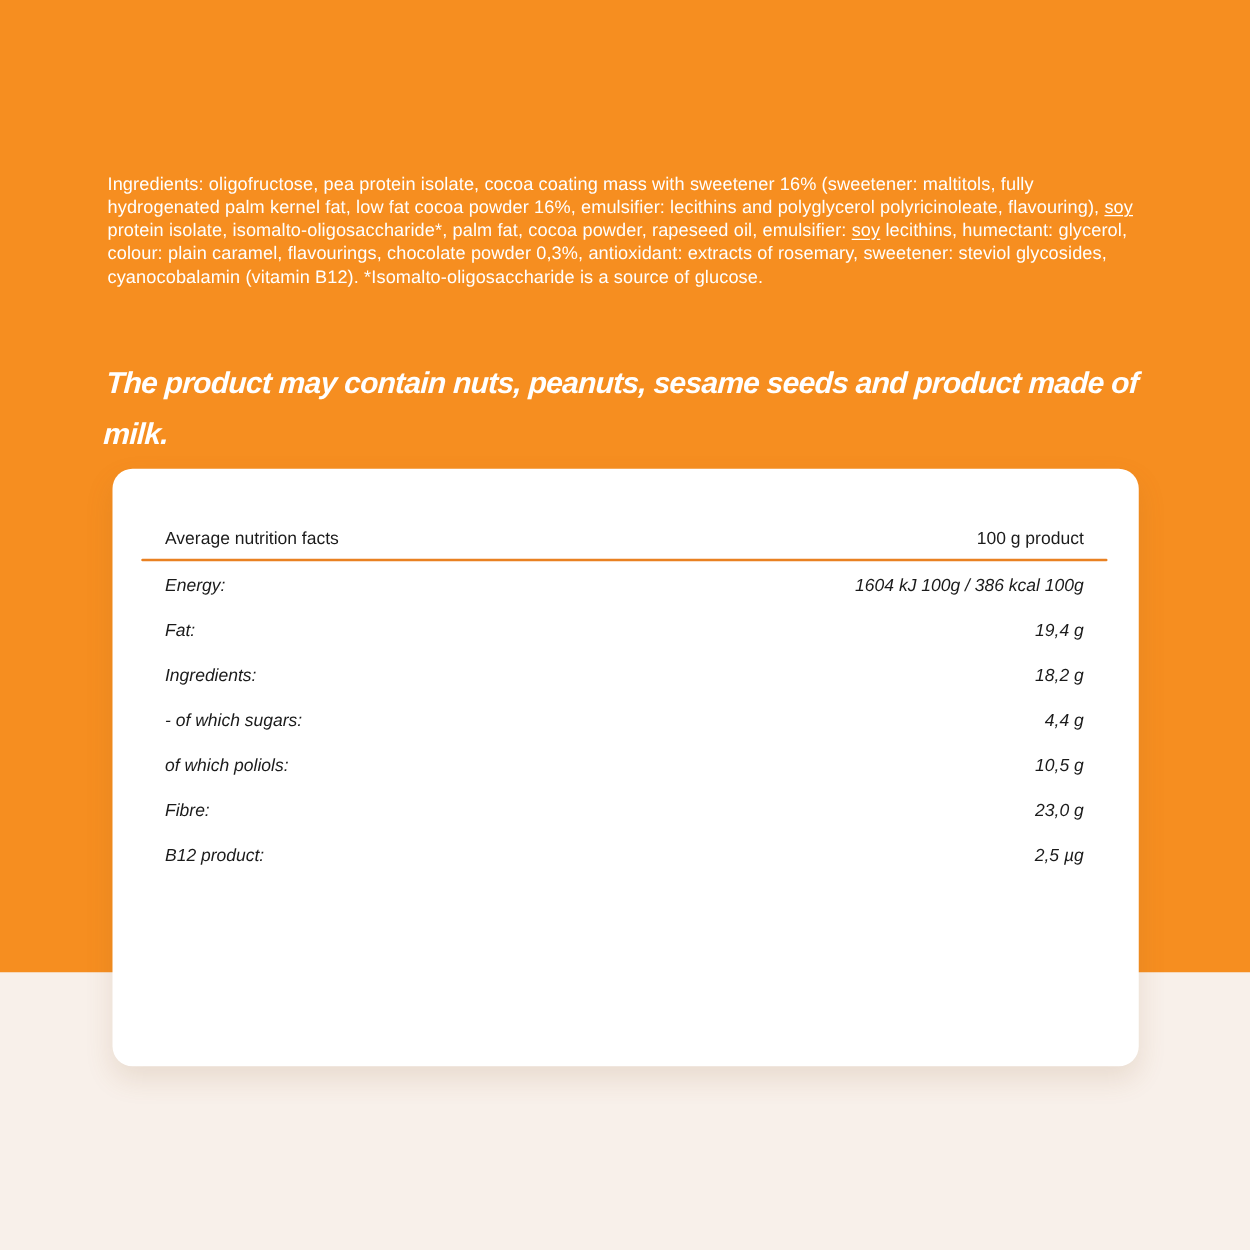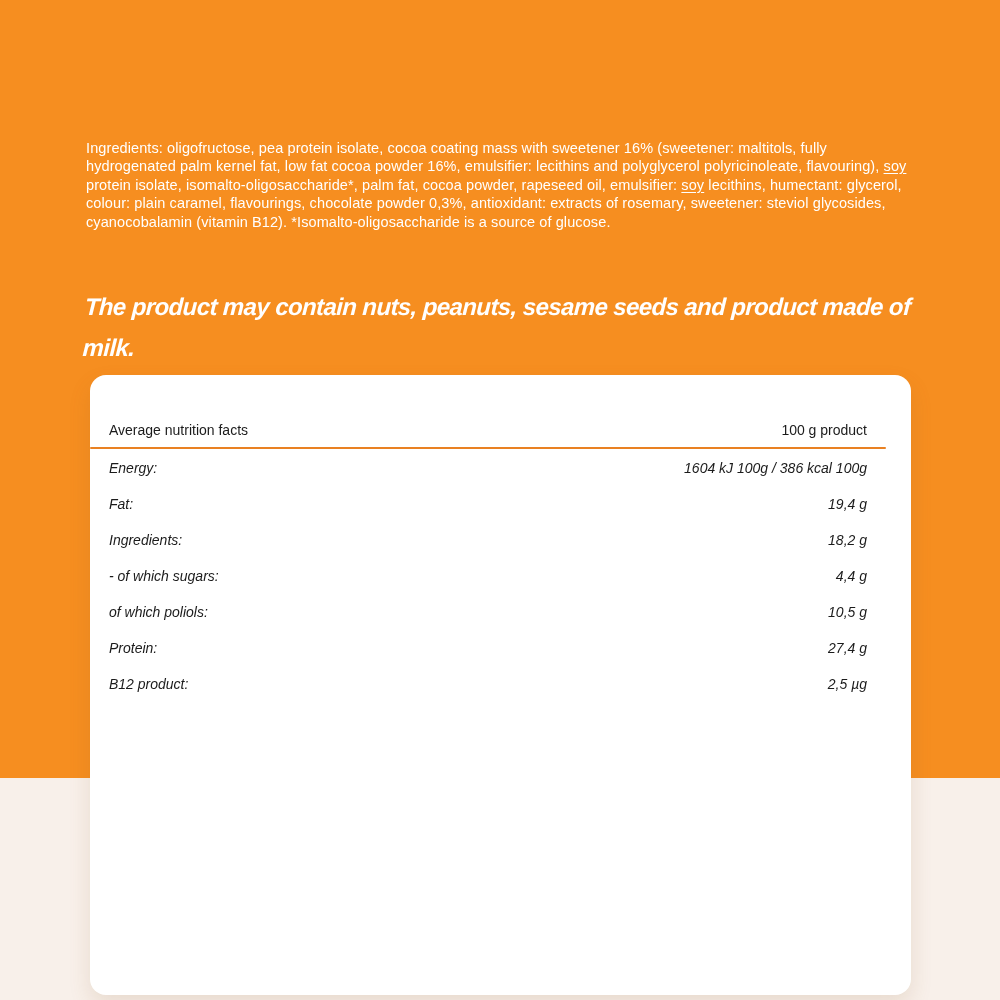--- a/index.html
+++ b/index.html
@@ -57,26 +57,26 @@
     letter-spacing: -0.6px;
     line-height: 41px;
     transform: skewX(-3deg);
     transform-origin: left top;
   }
   .card {
     position: absolute;
     left: 90px;
     top: 375px;
     width: 821px;
-    height: 620px;
+    height: 478px;
     background: #FFFFFF;
     border-radius: 16px;
     box-shadow: 0 10px 22px rgba(140, 90, 40, 0.14);
     box-sizing: border-box;
-    padding: 47px 44px 0 19px;
+    padding: 47px 44px 0 42px;
   }
   .table-header {
     display: flex;
     justify-content: space-between;
     align-items: baseline;
     font-size: 14px;
     color: #1B1B1B;
   }
   .divider {
     height: 2px;
@@ -133,22 +133,22 @@
       </div>
       <div class="row">
         <span class="row-label">- of which sugars:</span>
         <span class="row-value">4,4 g</span>
       </div>
       <div class="row">
         <span class="row-label">of which poliols:</span>
         <span class="row-value">10,5 g</span>
       </div>
       <div class="row">
-        <span class="row-label">Protein:</span>
-        <span class="row-value">27,4 g</span>
+        <span class="row-label">Fibre:</span>
+        <span class="row-value">23,0 g</span>
       </div>
       <div class="row">
         <span class="row-label">B12 product:</span>
         <span class="row-value">2,5 µg</span>
       </div>
     </div>
   </div>
 
 </div>
 

